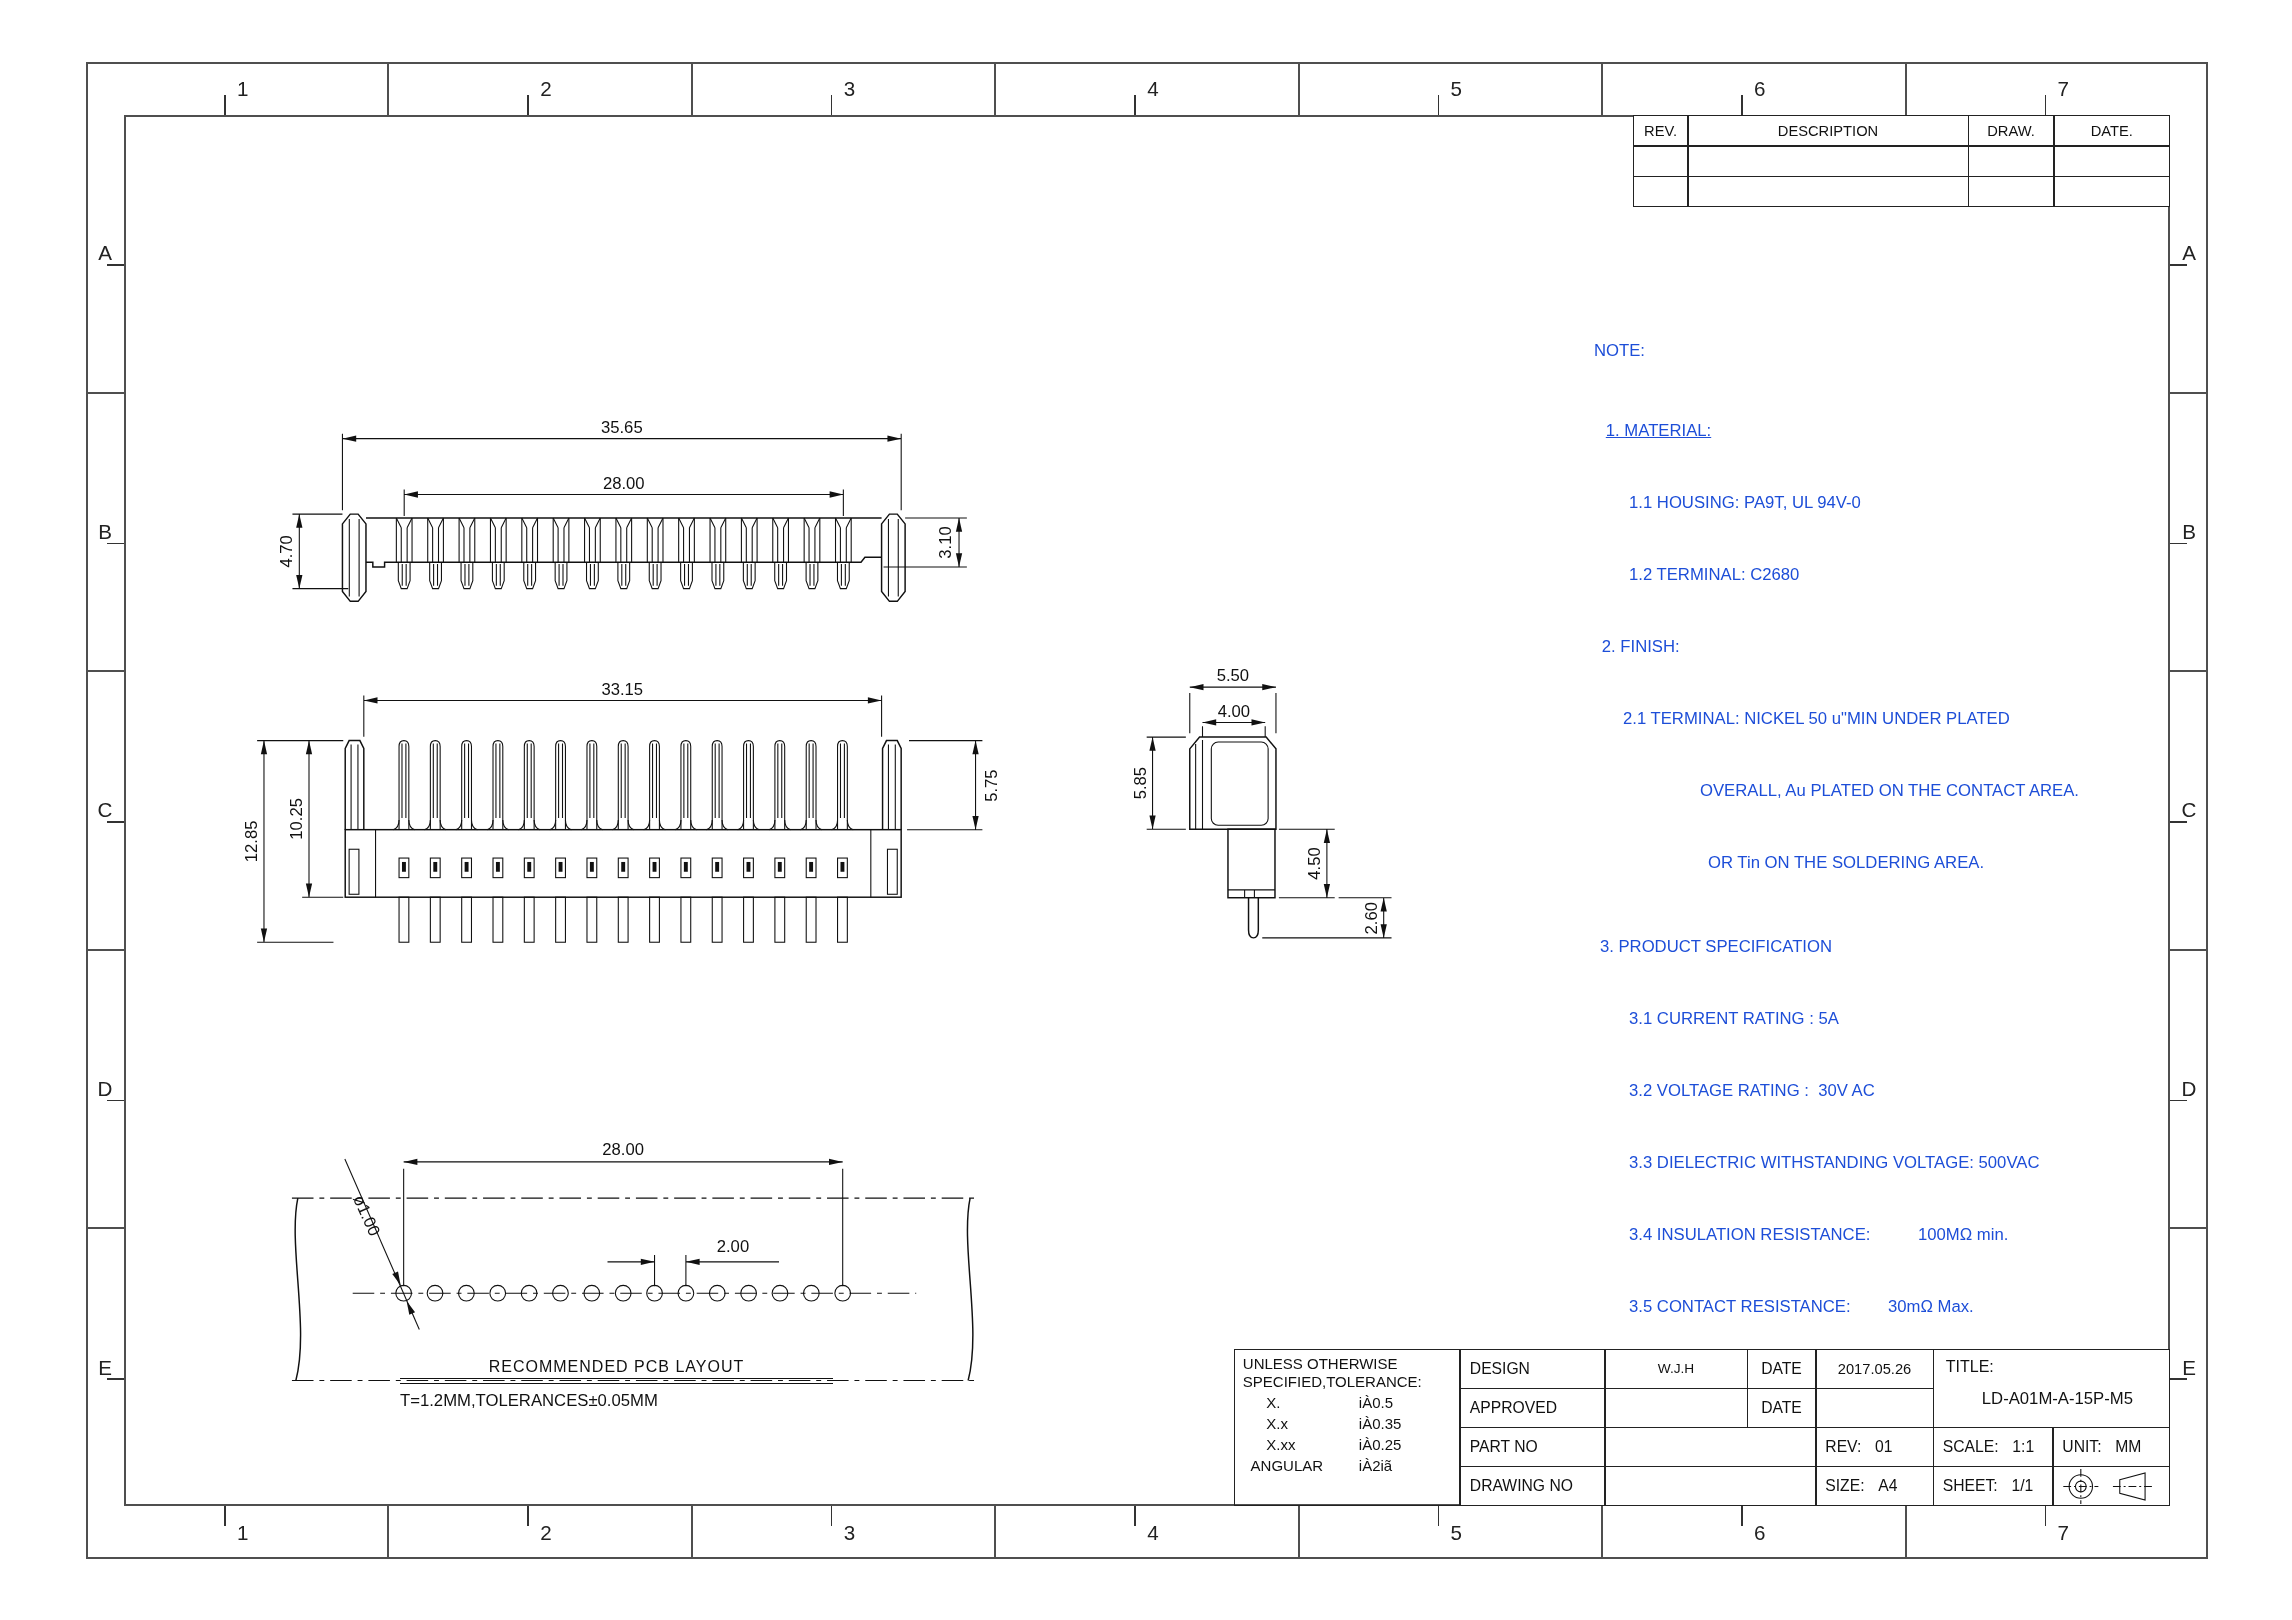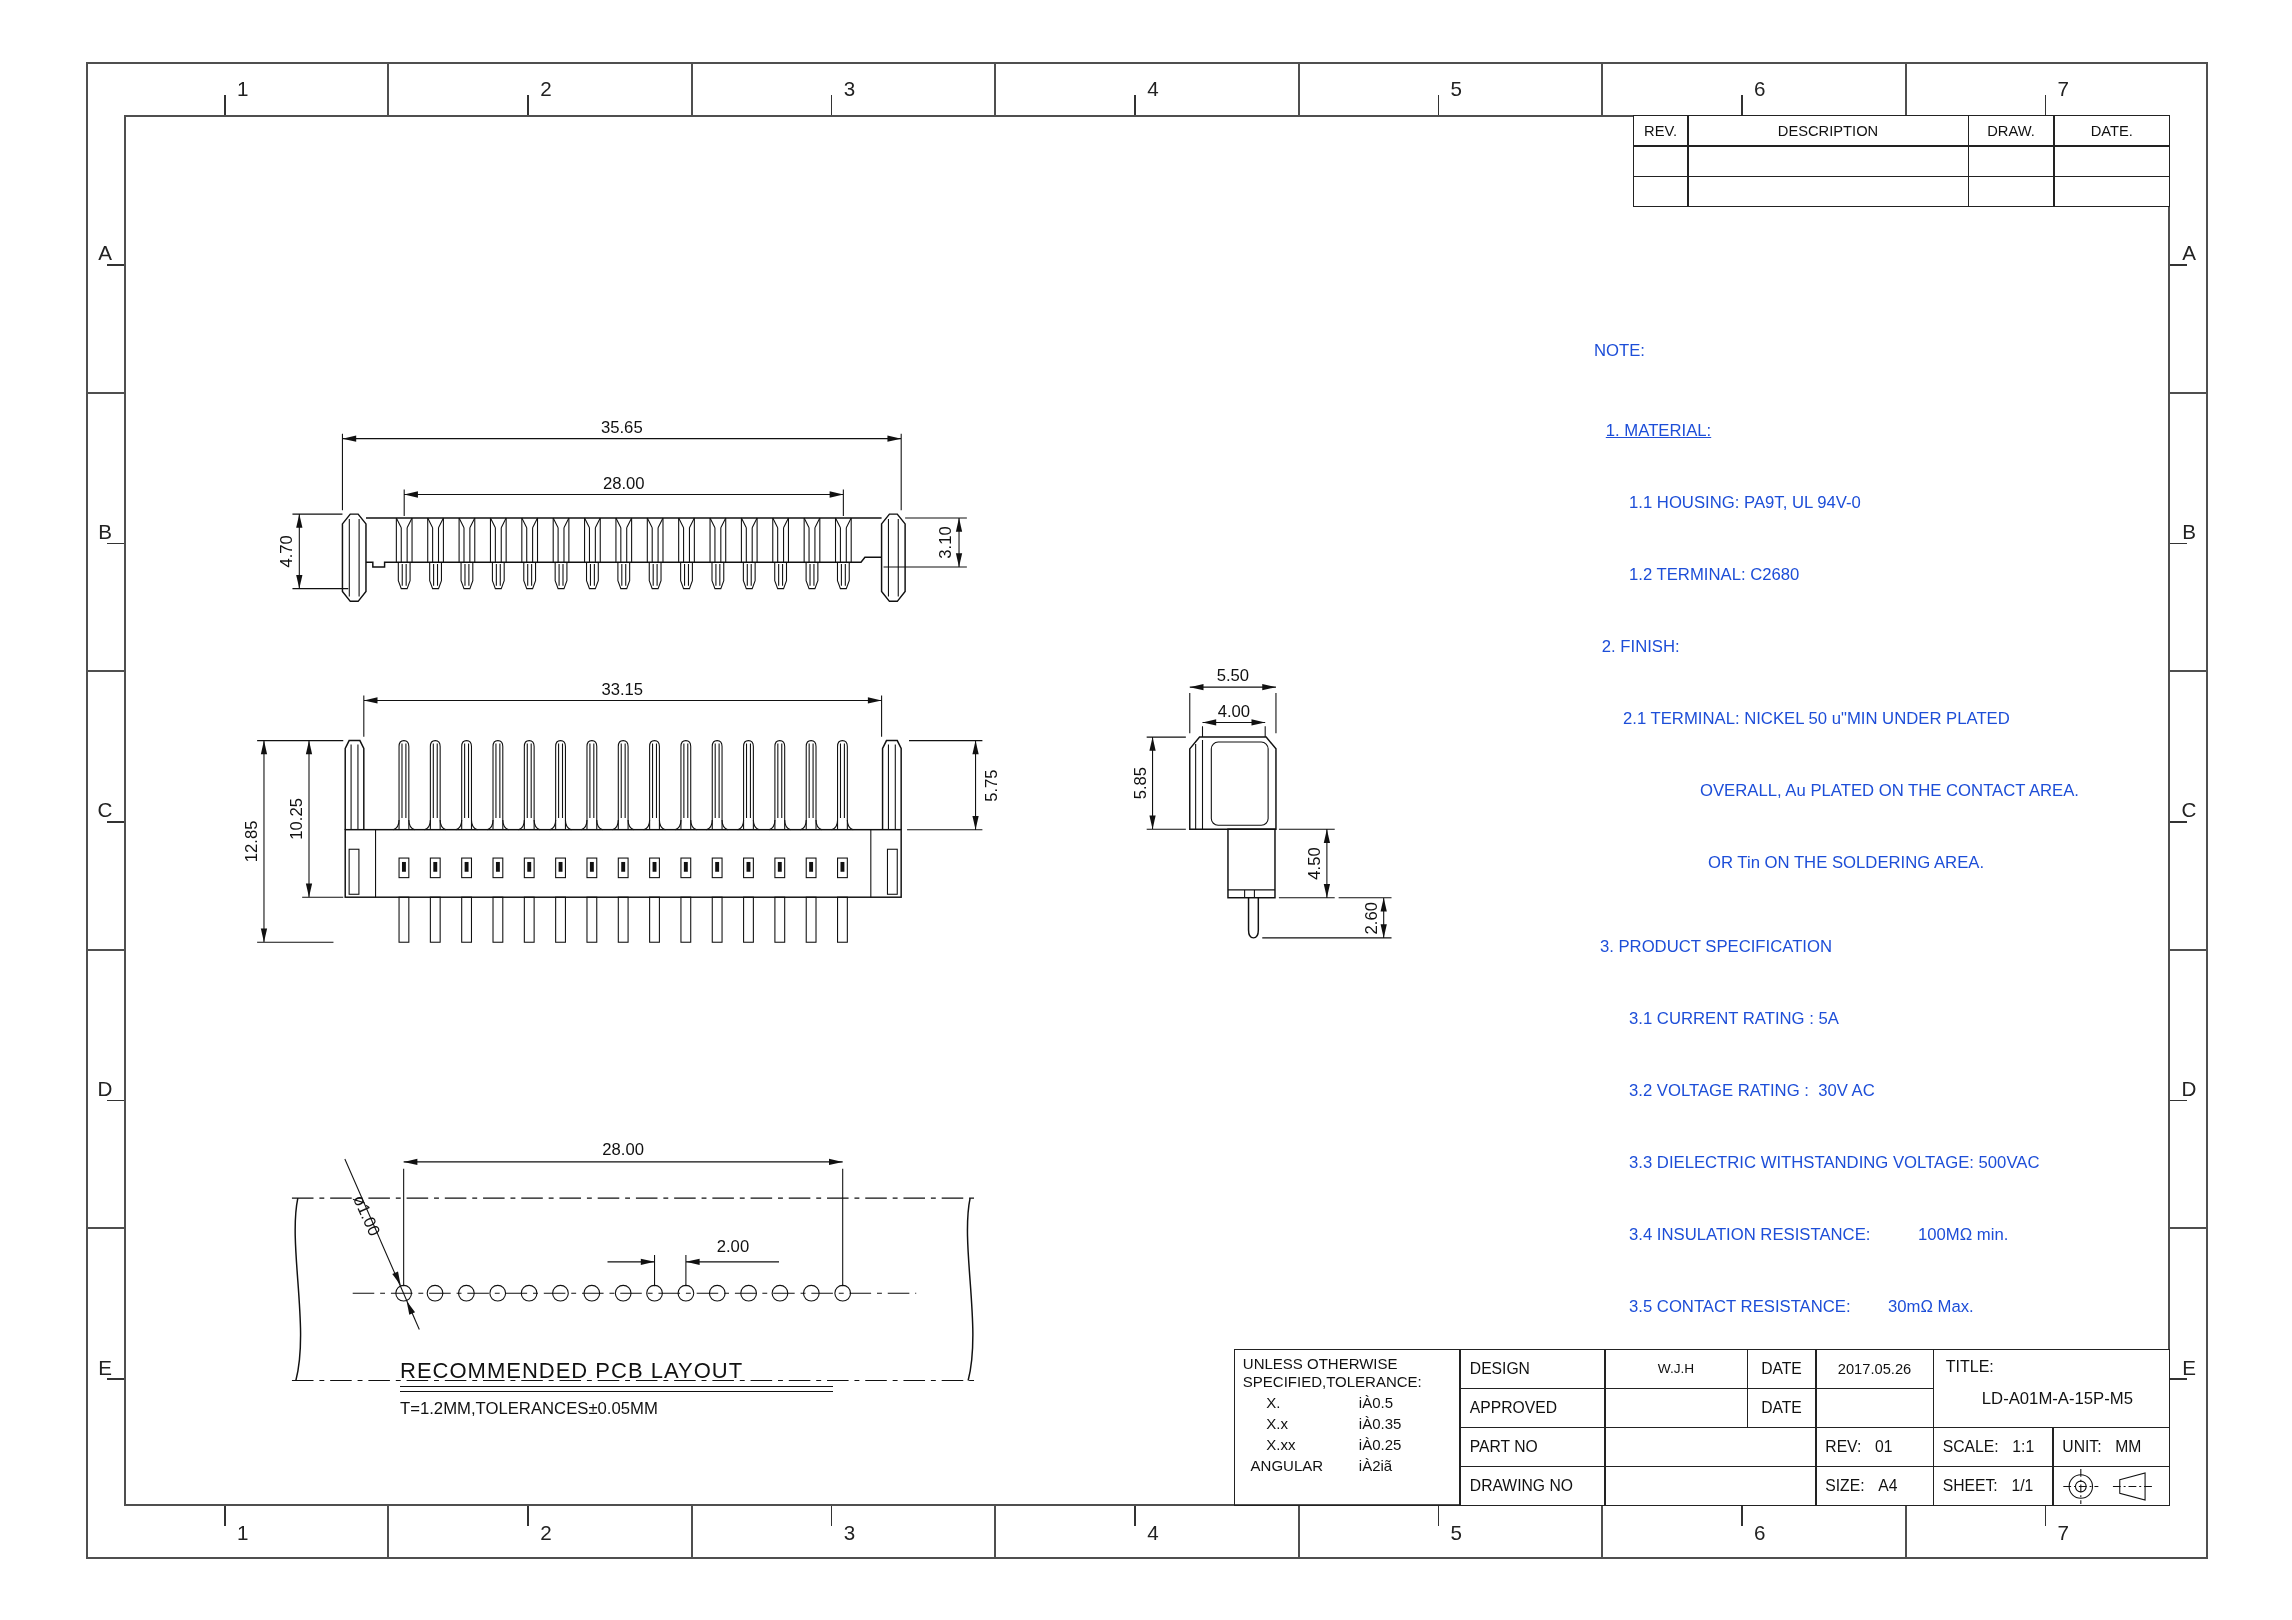--- a/index.html
+++ b/index.html
@@ -30,21 +30,21 @@
   .notes{position:absolute;left:1594px;top:291px;width:588px;font-size:16.7px;line-height:24px;
          white-space:pre;color:#1d4ed8;}
   .nline{position:relative;}
   .i0{padding-left:0;} .i1{padding-left:11.8px;} .i2{padding-left:35px;} .i3{padding-left:29px;}
   .i4{padding-left:106px;} .i5{padding-left:114px;} .i6{padding-left:5.9px;} .i7{padding-left:7.8px;}
   .mt8{margin-top:7.8px;text-decoration:underline;} .mt12{margin-top:12.7px;}
   .nval{position:absolute;top:0;}
   .v1{left:324px;} .v2{left:294px;} .v3{left:304px;}
   
   .pcb-cap{position:absolute;left:400px;top:1358px;width:433px;}
-  .pcb-cap .c1{font-size:22px;letter-spacing:1px;}
+  .pcb-cap .c1{text-align:center;font-size:16px;letter-spacing:1px;}
   .pcb-cap .dbl{height:3.9px;border-top:1.5px solid #111;border-bottom:1.5px solid #111;margin-top:2px;}
   .pcb-cap .c2{font-size:16.7px;margin-top:6.9px;}
   
   .company{position:absolute;left:1460px;top:1237px;width:710px;height:112px;
            border:2px solid #222;box-sizing:border-box;display:flex;align-items:center;
            justify-content:center;font-size:45px;letter-spacing:2.9px;color:#111;}
   .tolbox{position:absolute;left:1234px;top:1349px;width:226px;height:157px;
           border:1.5px solid #222;box-sizing:border-box;font-size:15px;padding:4.9px 0 0 7.8px;}
   .tolbox .hdr{line-height:18.6px;}
   .tol-row{display:flex;line-height:21px;}

